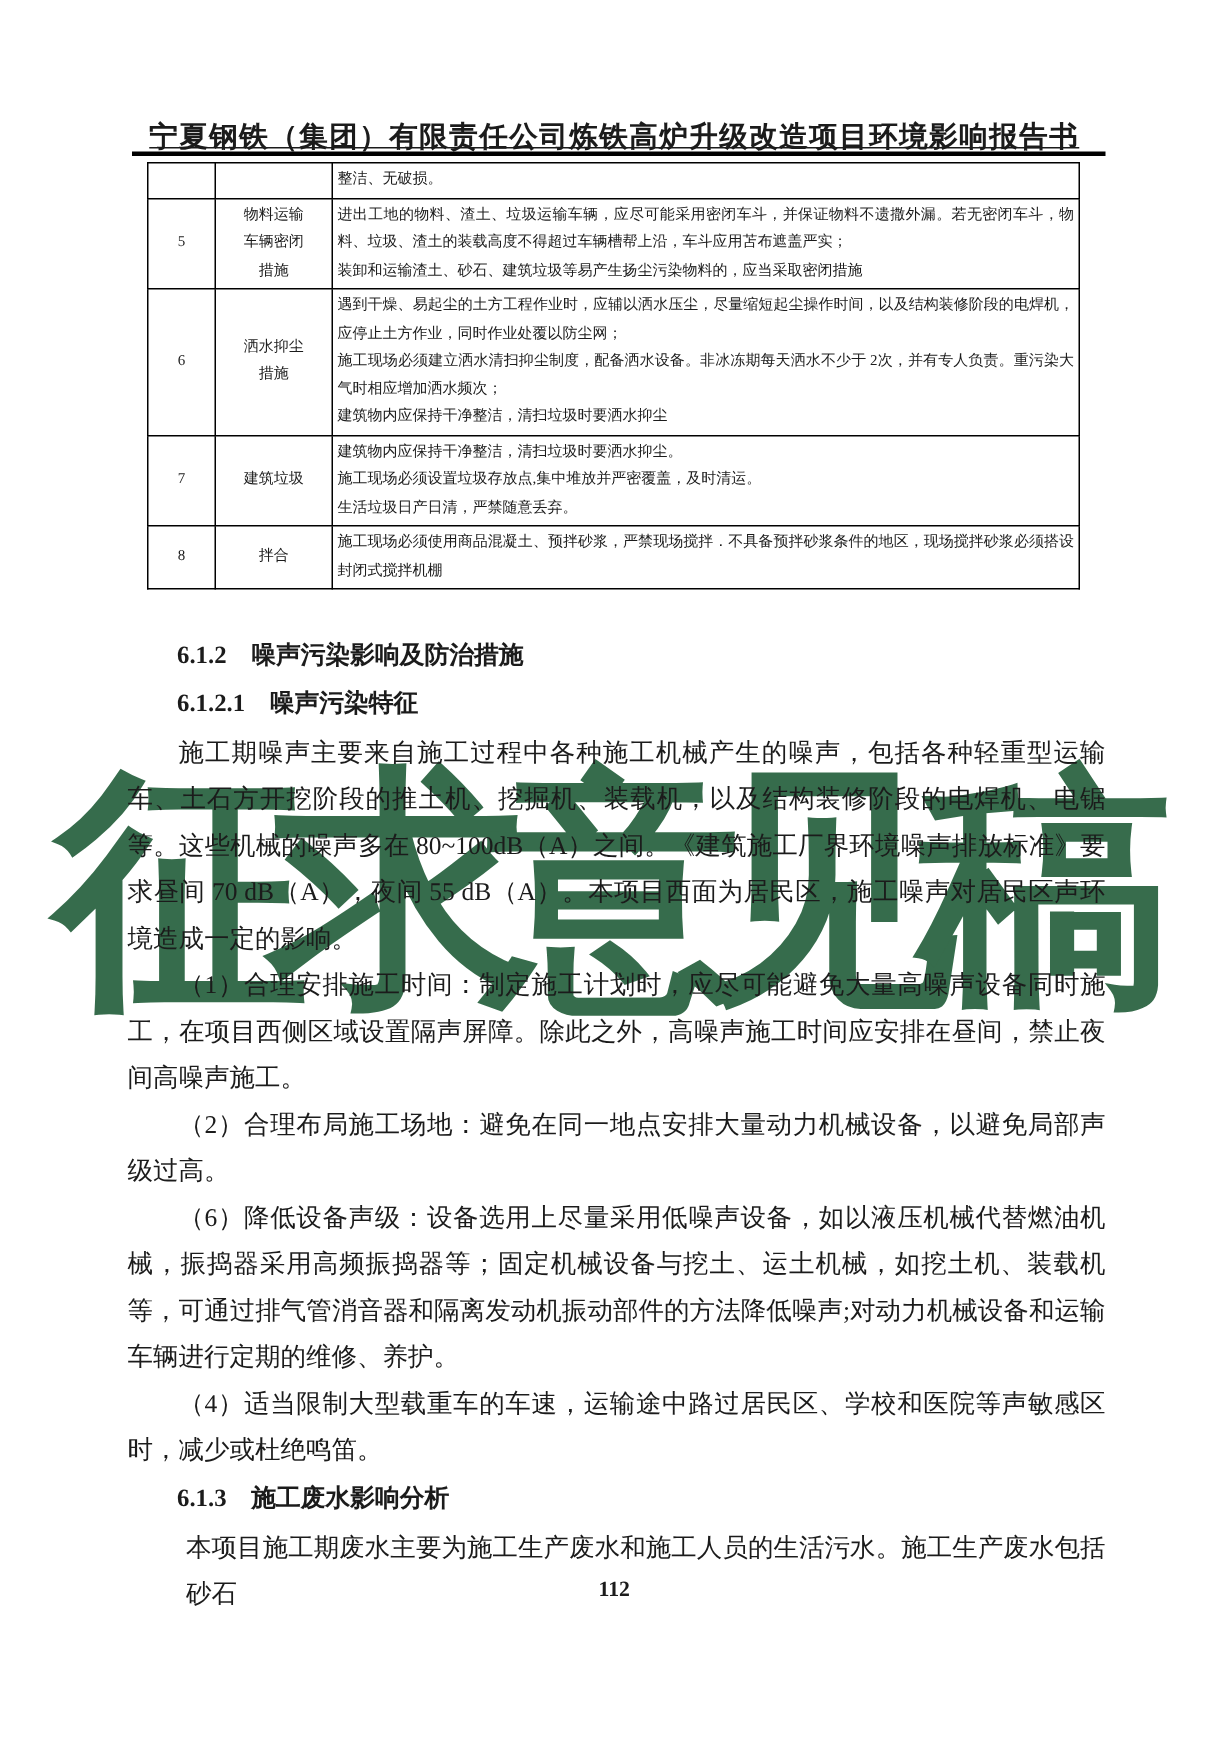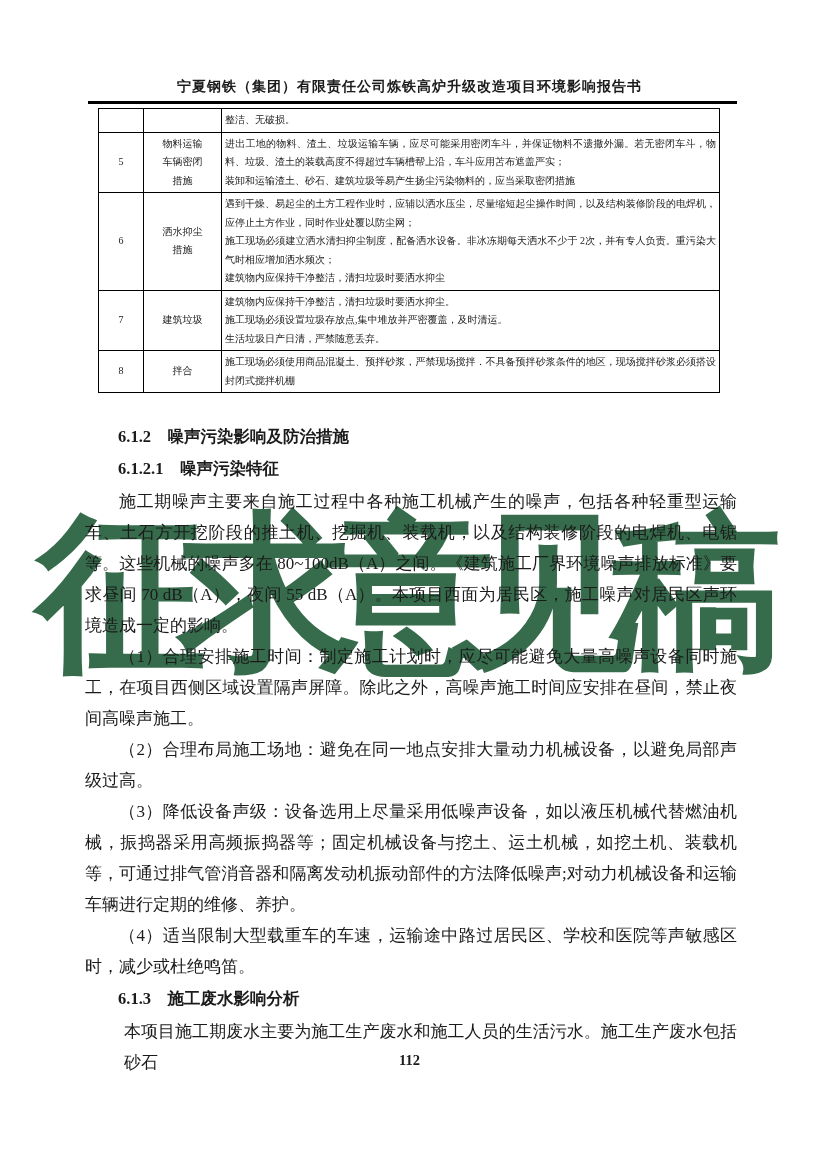--- a/index.html
+++ b/index.html
@@ -15,24 +15,25 @@
     background: #ffffff;
     overflow: hidden;
   }
   
   .header-title {
     position: absolute;
     top: 78px;
     left: 0;
     width: 100%;
     text-align: center;
-    font-size: 14px;
+    font-size: 19px;
     font-weight: bold;
     letter-spacing: 1px;
     z-index: 2;
+    text-decoration: underline;
   }
   .header-rule {
     position: absolute;
     top: 101px;
     left: 88px;
     width: 649px;
     height: 3px;
     background: #000;
     z-index: 2;
   }
@@ -154,21 +155,21 @@
       </tr>
     </tbody>
   </table>
 
   <div class="content">
     <div class="sec-heading">6.1.2　噪声污染影响及防治措施</div>
     <div class="sec-heading">6.1.2.1　噪声污染特征</div>
     <p class="para">施工期噪声主要来自施工过程中各种施工机械产生的噪声，包括各种轻重型运输车、土石方开挖阶段的推土机、挖掘机、装载机，以及结构装修阶段的电焊机、电锯等。这些机械的噪声多在 80~100dB（A）之间。《建筑施工厂界环境噪声排放标准》要求昼间 70 dB（A），夜间 55 dB（A）。本项目西面为居民区，施工噪声对居民区声环境造成一定的影响。</p>
     <p class="para">（1）合理安排施工时间：制定施工计划时，应尽可能避免大量高噪声设备同时施工，在项目西侧区域设置隔声屏障。除此之外，高噪声施工时间应安排在昼间，禁止夜间高噪声施工。</p>
     <p class="para">（2）合理布局施工场地：避免在同一地点安排大量动力机械设备，以避免局部声级过高。</p>
-    <p class="para">（3）降低设备声级：设备选用上尽量采用低噪声设备，如以液压机械代替燃油机械，振捣器采用高频振捣器等；固定机械设备与挖土、运土机械，如挖土机、装载机等，可通过排气管消音器和隔离发动机振动部件的方法降低噪声;对动力机械设备和运输车辆进行定期的维修、养护。</p>
+    <p class="para">（6）降低设备声级：设备选用上尽量采用低噪声设备，如以液压机械代替燃油机械，振捣器采用高频振捣器等；固定机械设备与挖土、运土机械，如挖土机、装载机等，可通过排气管消音器和隔离发动机振动部件的方法降低噪声;对动力机械设备和运输车辆进行定期的维修、养护。</p>
     <p class="para">（4）适当限制大型载重车的车速，运输途中路过居民区、学校和医院等声敏感区时，减少或杜绝鸣笛。</p>
     <div class="sec-heading">6.1.3　施工废水影响分析</div>
     <p class="para no-indent">本项目施工期废水主要为施工生产废水和施工人员的生活污水。施工生产废水包括砂石</p>
   </div>
 
   <div class="footer-pagenum">112</div>
 
 </div>
 
 </body></html>

